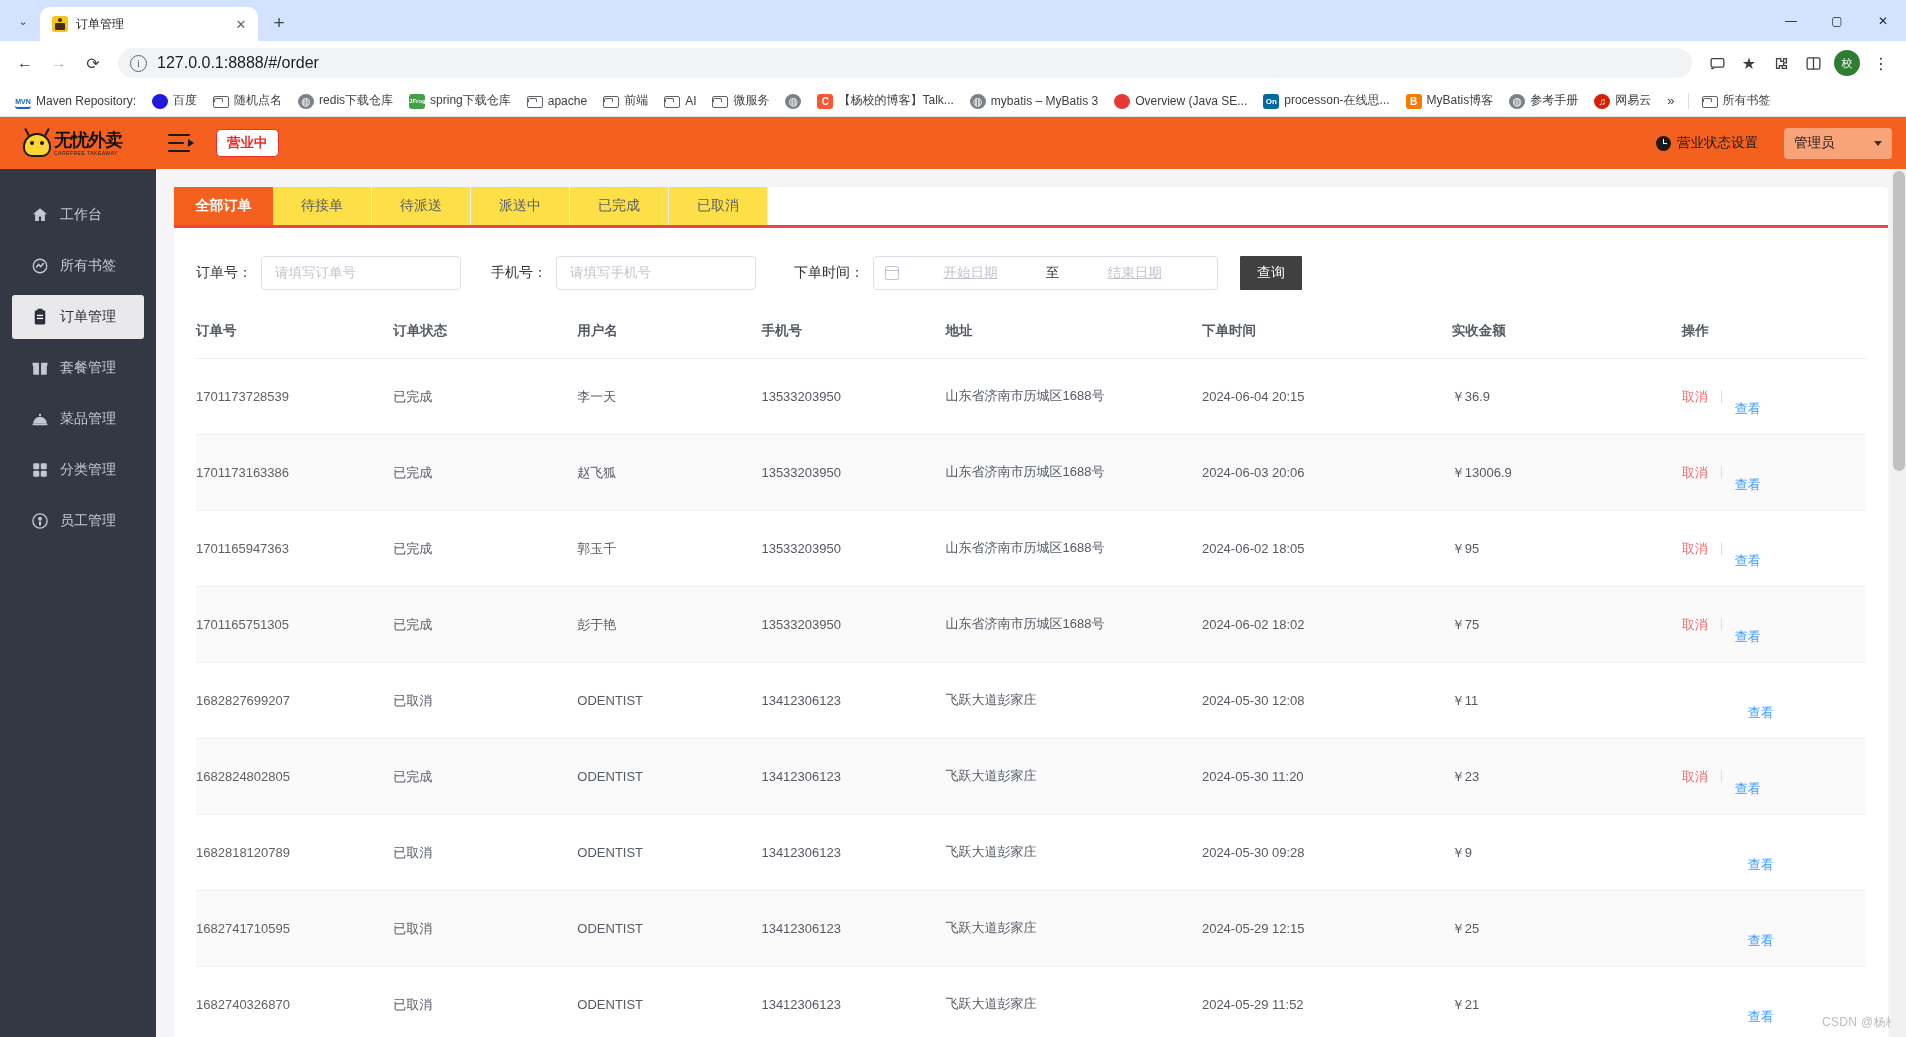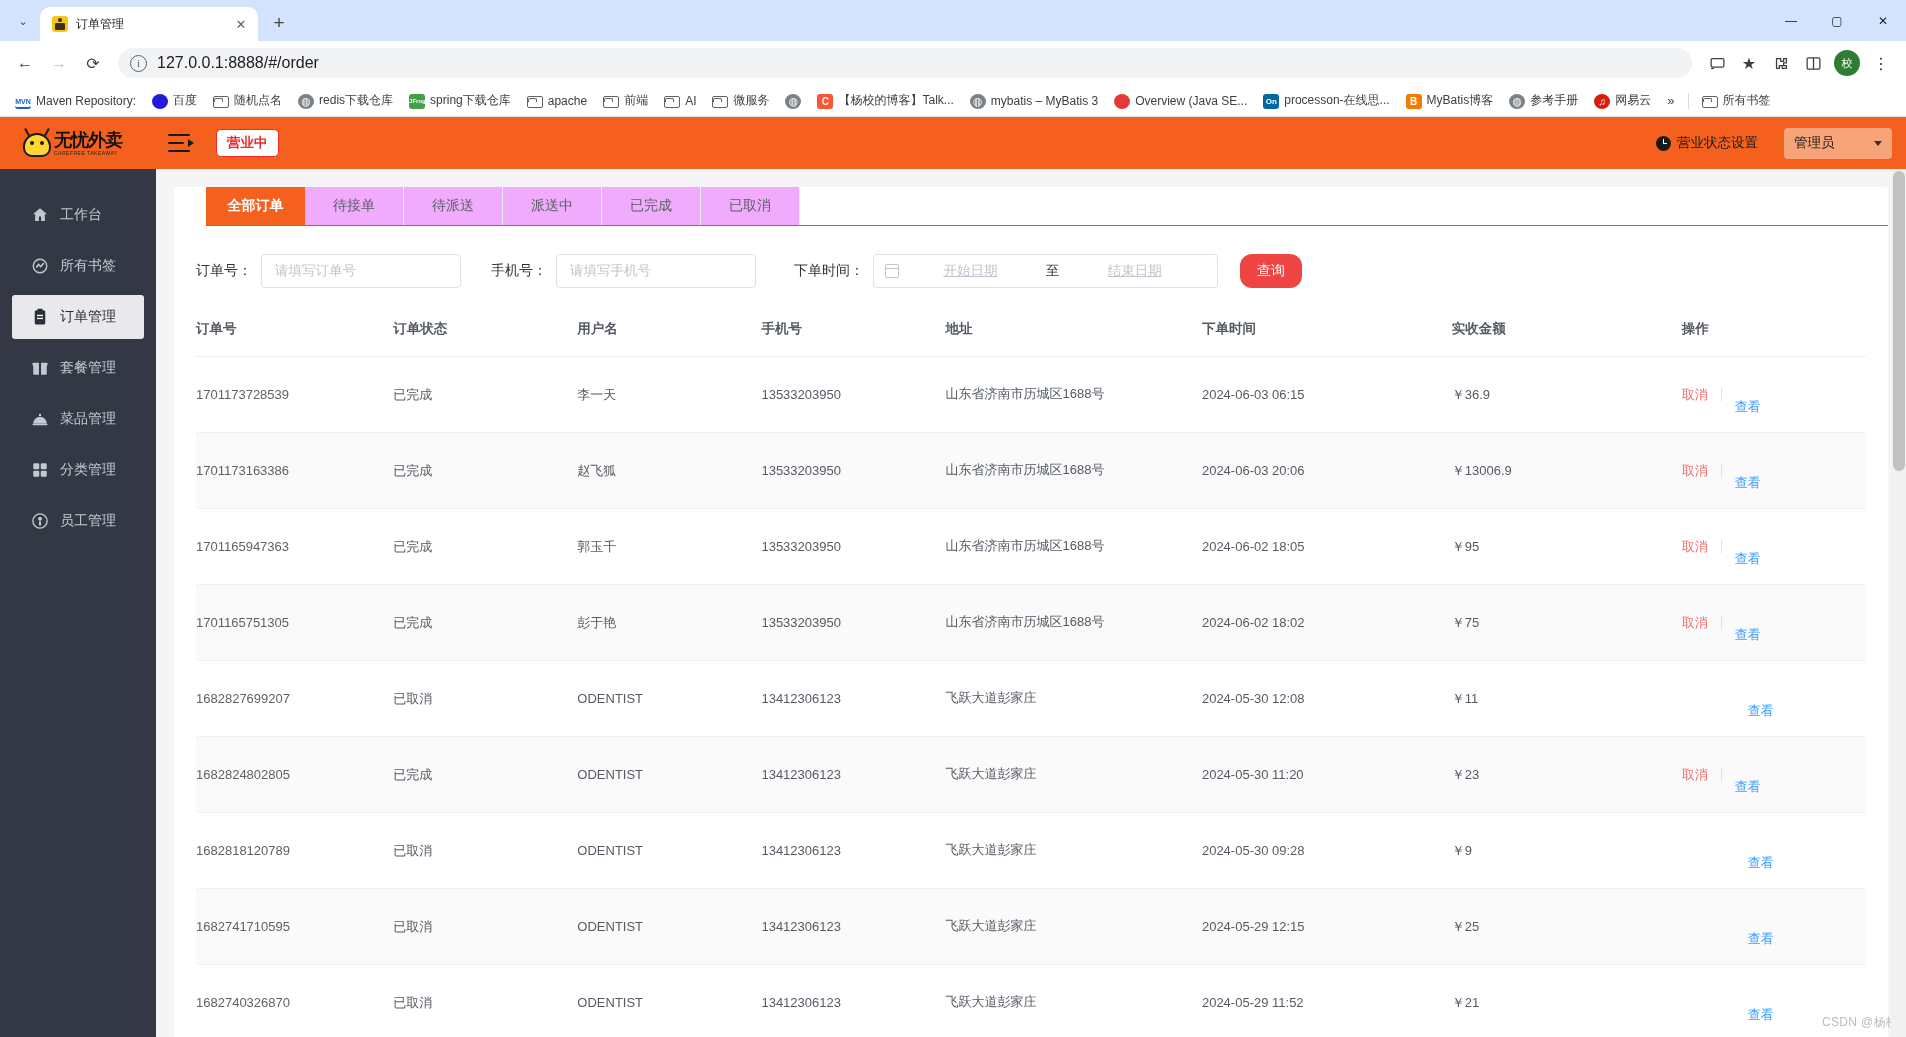--- a/index.html
+++ b/index.html
@@ -188,24 +188,24 @@
     color: #c3c9d4; font-size: 14px; margin-bottom: 7px; border-radius: 3px;
     margin-right: 12px; margin-left: 12px; padding-left: 19px;
   }
   .nav-item.active { background: #e9e9eb; color: #2b2f3a; }
   .nav-ico { width: 18px; height: 18px; flex: 0 0 18px; position: relative; color: inherit; }
   .nav-ico svg { display: block; width: 18px; height: 18px; fill: currentColor; }
 
   .content { flex: 1; min-width: 0; padding: 18px 18px 0 18px; background: #f5f5f7; position: relative; overflow: hidden; }
   .panel { background: #fff; border-radius: 4px; min-height: 100%; }
 
-  .tabs { display: flex; border-bottom: 1px solid #ef4444; margin-left: 32px; }
+  .tabs { display: flex; border-bottom: 3px solid #ef4444; }
   .tab-btn {
     width: 99px; height: 38px; display: flex; align-items: center; justify-content: center;
-    font-size: 14px; color: #5b5f66; border-right: 1px solid #eaecef; background: #f0abfc;
+    font-size: 14px; color: #5b5f66; border-right: 1px solid #eaecef; background: #fde047;
   }
   .tab-btn:first-child { border-left: 1px solid #eaecef; }
   .tab-btn.active { background: #f4601d; color: #fff; border-color: #f4601d; font-weight: bold; }
 
   .filters { display: flex; align-items: center; padding: 28px 0 22px 22px; gap: 0; }
   .f-label { font-size: 14px; color: #333; margin-right: 9px; white-space: nowrap; }
   .f-input {
     height: 34px; border: 1px solid #dcdfe6; border-radius: 4px; display: flex;
     align-items: center; padding: 0 13px; font-size: 13.5px; color: #c0c4cc;
   }
@@ -215,22 +215,22 @@
     width: 345px; height: 34px; border: 1px solid #dcdfe6; border-radius: 4px;
     display: flex; align-items: center; padding: 0 11px; gap: 0; font-size: 13.5px;
   }
   .cal-ico { width: 14px; height: 14px; border: 1.3px solid #c0c4cc; border-radius: 2px;
     position: relative; flex: 0 0 14px; }
   .cal-ico::before { content: ""; position: absolute; left: 0; top: 3px; right: 0;
     height: 1.3px; background: #c0c4cc; }
   .date-ph { flex: 1; text-align: center; color: #c0c4cc; text-decoration: underline; }
   .date-sep { color: #333; padding: 0 4px; }
   .search-btn {
-    margin-left: 22px; background: #ef4444; color: #fff; width: 62px; height: 34px;
-    border-radius: 12px; font-size: 14px; display: flex; align-items: center;
+    margin-left: 22px; background: #404040; color: #fff; width: 62px; height: 34px;
+    border-radius: 1px; font-size: 14px; display: flex; align-items: center;
     justify-content: center;
   }
   .gap-sm { width: 30px; } .gap-md { width: 38px; }
 
   .table-wrap { padding: 0 22px 0 22px; }
   table { width: 100%; border-collapse: collapse; table-layout: fixed; }
   th {
     text-align: left; font-size: 13.5px; color: #555a63; font-weight: bold;
     padding: 10px 0 18px 0; border-bottom: 1px solid #ebeef5;
   }
@@ -542,21 +542,21 @@
                     <th class="c-op">操作</th>
                   </tr>
                 </thead>
               <tbody id="table-body">
                   <tr>
                     <td class="c-order">1701173728539</td>
                     <td class="c-status">已完成</td>
                     <td class="c-user">李一天</td>
                     <td class="c-phone">13533203950</td>
                     <td class="c-addr">山东省济南市历城区1688号</td>
-                    <td class="c-time">2024-06-03 06:15</td>
+                    <td class="c-time">2024-06-04 20:15</td>
                     <td class="c-amount">￥36.9</td>
                     <td class="c-op">
                       <div class="op-cell">
                         <span class="op-cancel">取消</span>
                         <span class="op-div"></span>
                         <span class="op-view">查看</span>
                       </div>
                     </td>
                   </tr>
                   <tr>

